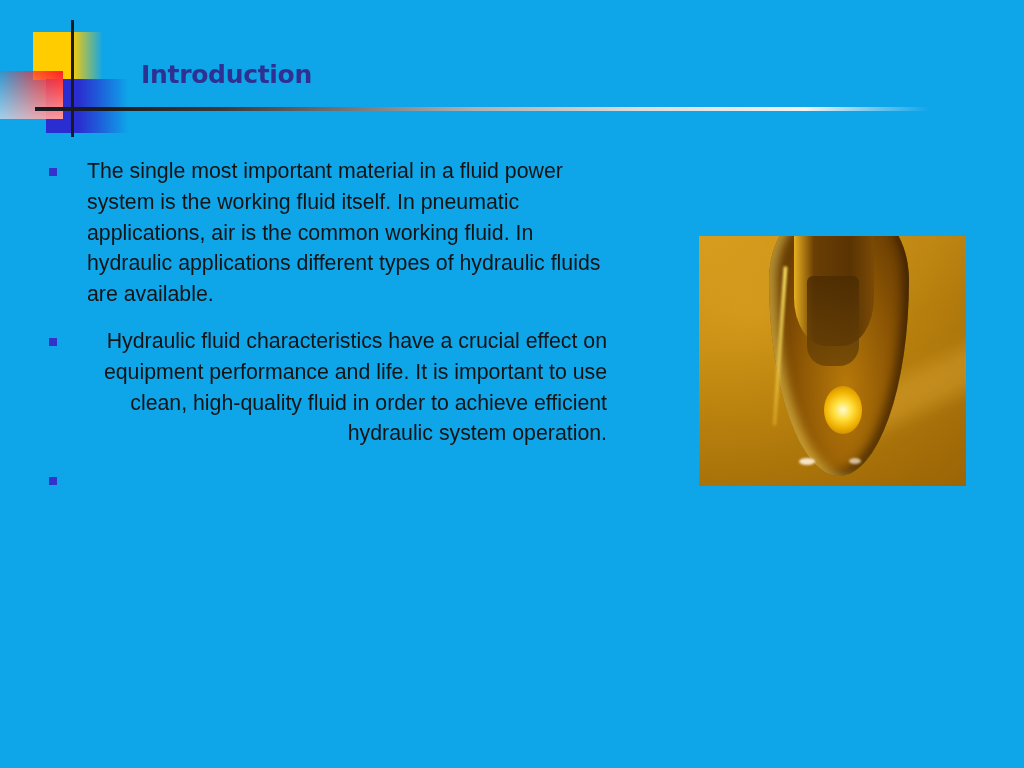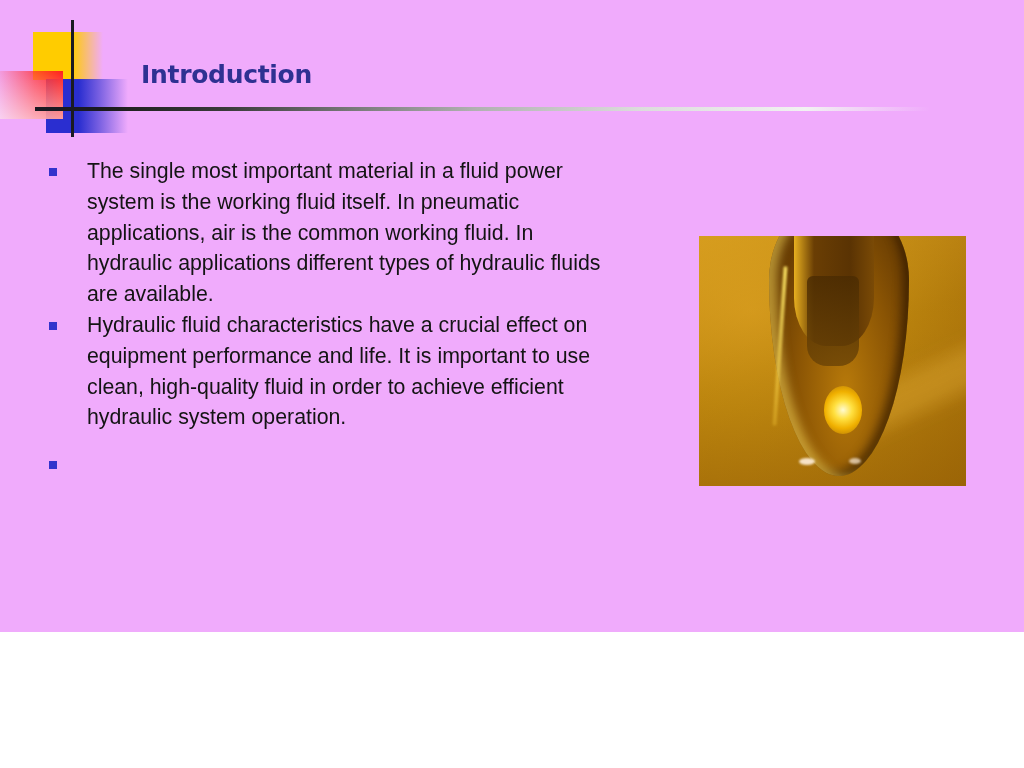--- a/index.html
+++ b/index.html
@@ -10,22 +10,22 @@
     body {
       width: 1024px;
       height: 768px;
       position: relative;
       overflow: hidden;
       font-family: "DejaVu Sans", "Liberation Sans", sans-serif;
     }
     .slide {
       position: absolute;
       left: 0; top: 0;
-      width: 1024px; height: 632px;
-      background: #f0abfc;
+      width: 1024px; height: 768px;
+      background: #0ea5e9;
     }
     
     .deco { position: absolute; left: 0; top: 0; width: 140px; height: 140px; }
     .deco-yellow {
       position: absolute; left: 33px; top: 32px; width: 70px; height: 48px;
       background: linear-gradient(to right, #ffcc00 0%, #ffcc00 55%, rgba(255,204,0,0) 100%);
     }
     .deco-blue {
       position: absolute; left: 46px; top: 79px; width: 82px; height: 54px;
       background: linear-gradient(to right, #2a2ed0 0%, #2a2ed0 40%, rgba(42,46,208,0.6) 65%, rgba(42,46,208,0) 100%);
@@ -71,22 +71,22 @@
       font-size: 21.3px;
       line-height: 30.8px;
       color: #141414;
       margin: 0;
     }
     .bullet-marker {
       position: absolute; left: 9px; top: 12px;
       width: 8px; height: 8px;
       background: #3333cc;
     }
-    .b1 { }
-    .b2 { margin-bottom: 16px; }
+    .b1 { margin-bottom: 16px; }
+    .b2 { margin-bottom: 16px; text-align: right; }
     .bullet-text { display: block; width: 520px; }
     
     .photo {
       position: absolute; left: 699px; top: 236px;
       width: 267px; height: 250px;
       overflow: hidden;
       background: radial-gradient(ellipse at 20% 30%, #d49a1c 0%, #c08a10 40%, #a06a08 100%);
     }
     .photo-bg2 {
       position: absolute; left: 0; top: 0; width: 100%; height: 100%;

